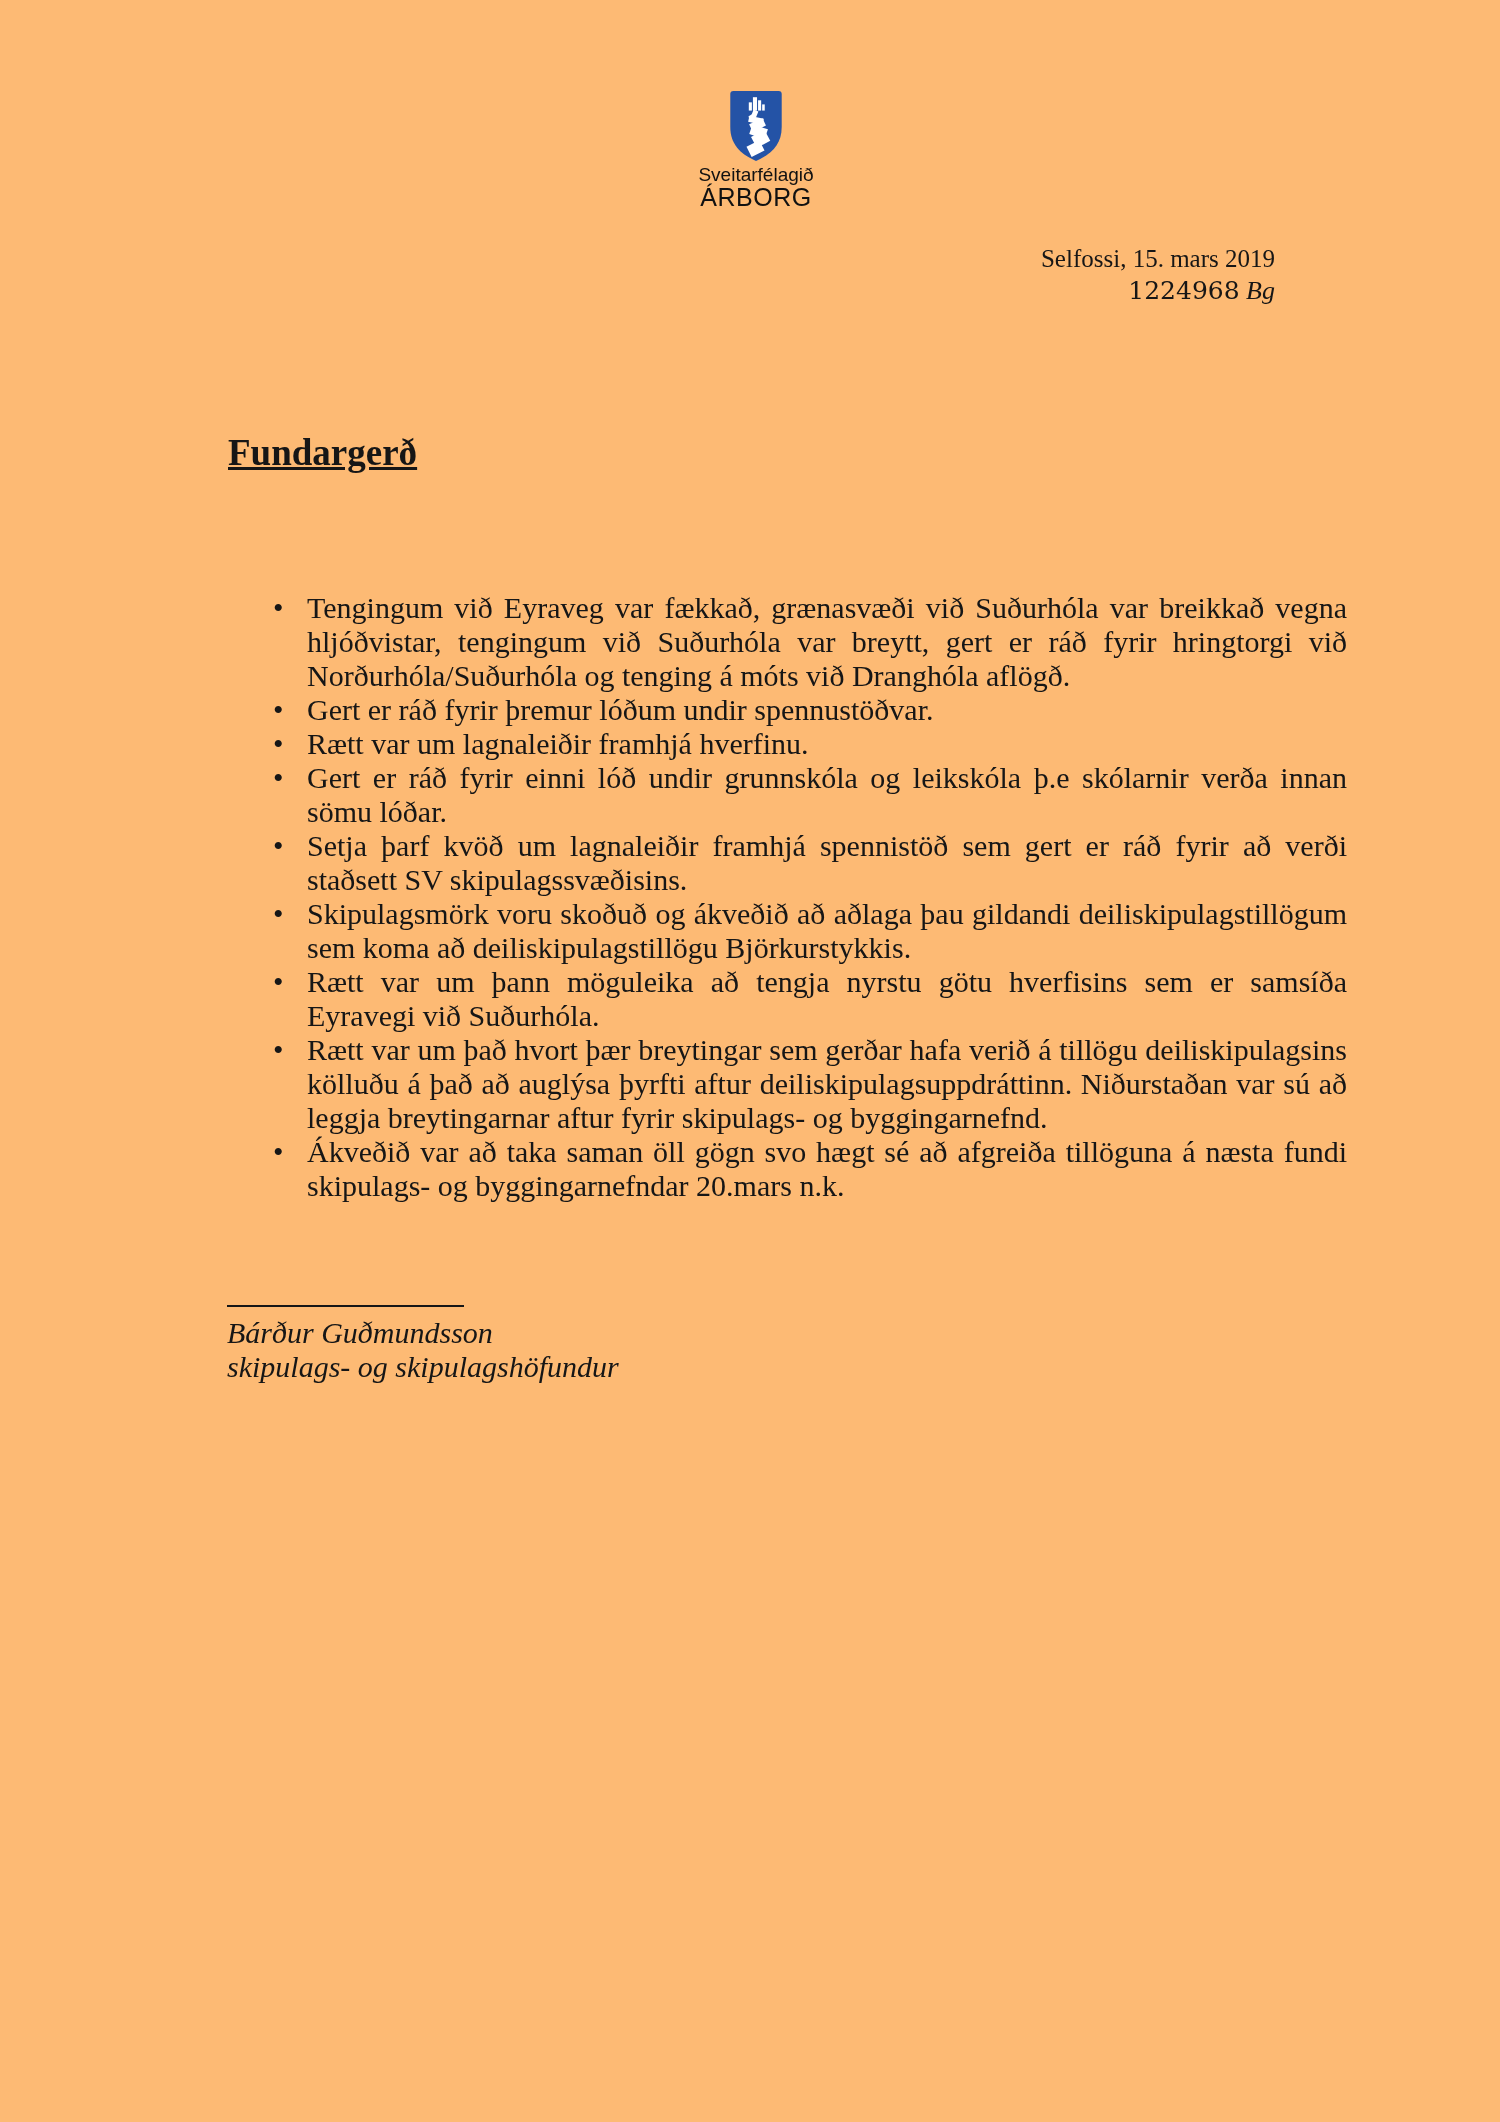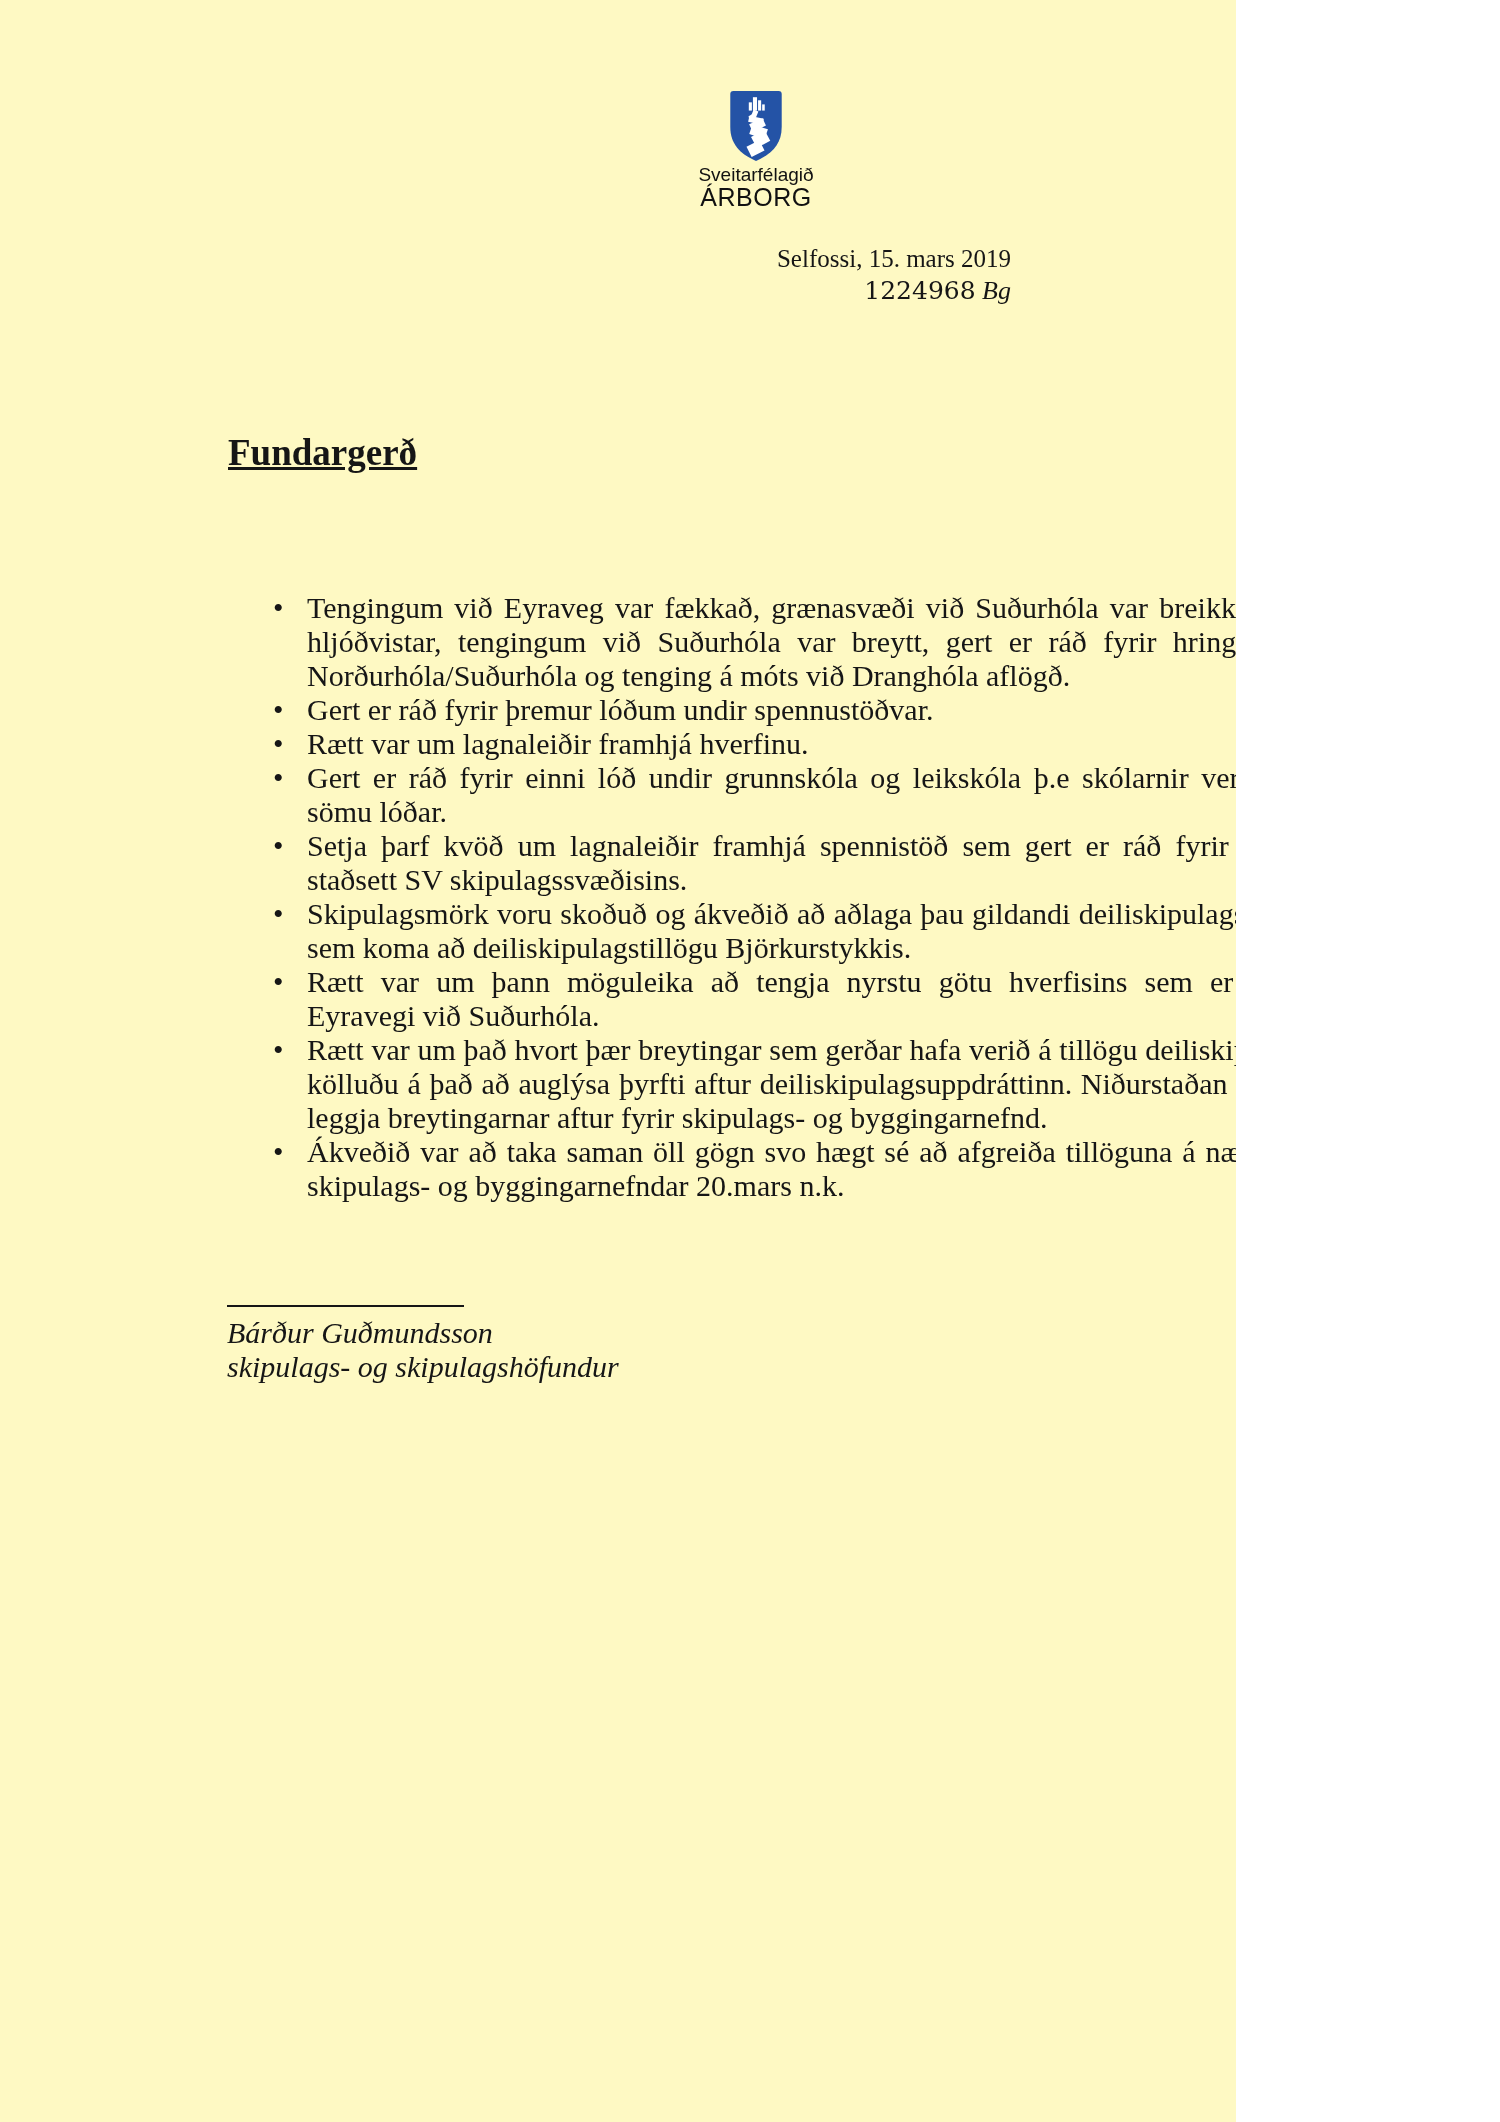--- a/index.html
+++ b/index.html
@@ -1,19 +1,19 @@
 <!DOCTYPE html>
 <html lang="is"><head>
 <meta charset="utf-8">
 <style>
   html,body { margin:0; padding:0; background:#ffffff; }
   .page {
     position:relative;
-    width:1236px; height:2122px;
-    background:#fef9c3;
+    width:1500px; height:2122px;
+    background:#fdba74;
     color:#161616;
     font-family:"Liberation Serif", serif;
     overflow:hidden;
   }
 
   
   .logo {
     position:absolute; top:90px; left:631px; width:250px;
     display:flex; flex-direction:column; align-items:center;
     text-align:center;

